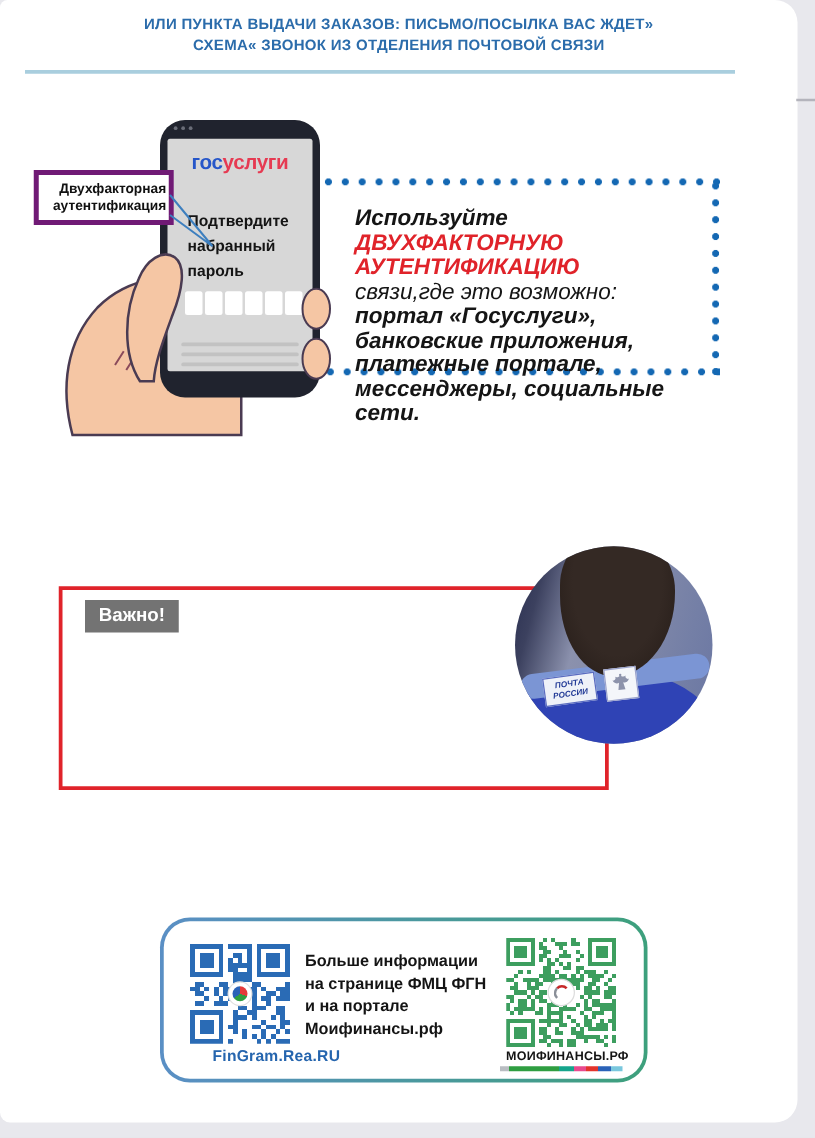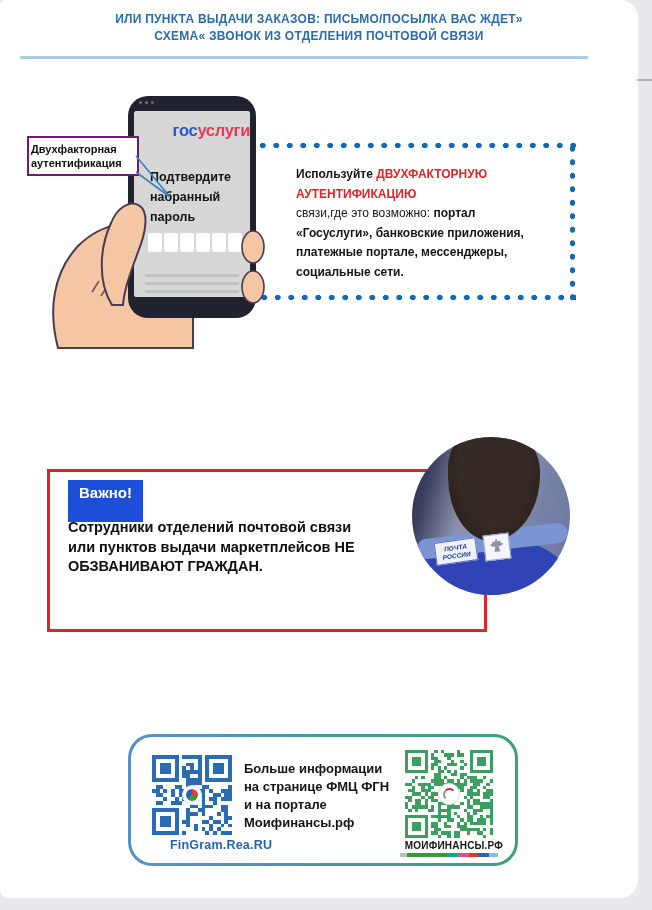--- a/index.html
+++ b/index.html
@@ -12,46 +12,46 @@
   .header { position:absolute; left:0; top:11px; width:638px; text-align:center;
             font-weight:bold; font-size:12px; line-height:17px; letter-spacing:.25px; color:#2b6cab; }
   .header-underline { position:absolute; left:20px; top:56px; width:568px; height:3px; background:#a9cede; }
 
   
   .illu-svg { position:absolute; overflow:visible; }
   .phone { position:absolute; left:128px; top:96px; width:128px; height:222px; background:#20232e; border-radius:20px; z-index:2; }
   .bezel-dots { position:absolute; left:11px; top:5px; display:flex; gap:3px; }
   .bezel-dots i { width:3px; height:3px; border-radius:50%; background:#6a6d78; }
   .screen { position:absolute; left:6px; top:15px; width:116px; height:186px; background:#d7d7d7; border-radius:2px; }
-  .app-logo { position:absolute; left:0; top:10px; width:100%; text-align:right; font-weight:bold; font-size:16.5px; letter-spacing:-0.3px; }
+  .app-logo { position:absolute; left:0; top:10px; width:100%; text-align:center; font-weight:bold; font-size:16.5px; letter-spacing:-0.3px; }
   .logo-blue { color:#2656c9; } .logo-red { color:#e63a52; }
   .screen-prompt { position:absolute; left:16px; top:56px; width:92px; font-weight:bold; font-size:12.5px; line-height:20px; color:#141414; }
   .pwd-row { position:absolute; left:14px; top:122px; display:flex; gap:2px; }
   .pwd-row i { width:14px; height:19px; background:#ffffff; border-radius:2px; }
   .screen-lines { position:absolute; left:11px; top:163px; display:flex; flex-direction:column; gap:5px; }
   .screen-lines i { width:94px; height:3px; background:#c2c2c2; border-radius:2px; }
 
-  .callout { position:absolute; left:27px; top:136px; width:112px; background:#ffffff; border:2px solid #701a75;
-             padding:4px 2px; text-align:left; font-weight:bold; font-size:11px; line-height:14px; color:#111; z-index:3; }
+  .callout { position:absolute; left:27px; top:136px; width:112px; background:#ffffff; border:4px solid #701a75;
+             padding:4px 2px; text-align:right; font-weight:bold; font-size:11px; line-height:14px; color:#111; z-index:3; }
 
   
   .dots-h { position:absolute; height:7px; background-image:radial-gradient(circle at center,#1468b3 2.6px,transparent 3px); background-size:13.5px 7px; }
   .dots-v { position:absolute; width:7px;  background-image:radial-gradient(circle at center,#1468b3 2.6px,transparent 3px); background-size:7px 13.5px; }
   .dots-top    { left:256px; top:142px; width:320px; }
   .dots-right  { left:569px; top:142px; height:160px; }
   .dots-bottom { left:244px; top:294px; width:332px; }
 
-  .tip-text { position:absolute; left:296px; top:165px; width:252px; font-size:12px; line-height:19.5px; color:#151515; }
+  .tip-text { position:absolute; left:284px; top:165px; width:252px; font-size:18px; line-height:19.5px; color:#151515;font-style:italic; }
   .tip-text .b { font-weight:bold; }
   .tip-text .red { font-weight:bold; color:#e0232a; }
 
   
   .imp-box { position:absolute; left:47px; top:469px; width:440px; height:163px; border:3px solid #e0232a; z-index:1; }
-  .imp-badge { position:absolute; left:18px; top:8px; display:inline-block; background:#1d4ed8; color:#fff;
-               font-weight:bold; font-size:15px; padding:4px 11px 21px; }
+  .imp-badge { position:absolute; left:18px; top:8px; display:inline-block; background:#737373; color:#fff;
+               font-weight:bold; font-size:15px; padding:4px 11px 5px; }
   .imp-text { position:absolute; left:18px; top:46px; width:300px; font-weight:bold; font-size:14.5px; line-height:19.5px; color:#101010; }
 
   
   .photo { position:absolute; left:412px; top:437px; width:158px; height:158px; border-radius:50%; overflow:hidden; z-index:2;
            background:linear-gradient(105deg,#262b4d 0%,#3c415f 14%,#8b91ad 34%,#8189a9 58%,#747fa6 80%,#6a76a2 100%); }
   .jacket { position:absolute; left:-12px; top:98px; width:182px; height:80px; background:#2f43b5; border-radius:48% 52% 0 0 / 70% 85% 0 0; }
   .collar { position:absolute; left:4px; top:94px; width:152px; height:20px; background:#7b95d4; transform:rotate(-7deg); border-radius:10px; }
   .hair { position:absolute; left:36px; top:-12px; width:92px; height:116px;
           background:radial-gradient(ellipse at 50% 35%,#342924 55%,#231a16 100%);
           border-radius:46% 54% 58% 50% / 40% 44% 62% 60%; }
@@ -144,21 +144,20 @@
     <div class="dots-v dots-right"></div>
     <div class="dots-h dots-bottom"></div>
 
     <div class="tip-text">
       <span class="b">Используйте </span><span class="red">ДВУХФАКТОРНУЮ АУТЕНТИФИКАЦИЮ</span><br>
       <span>связи,где это возможно: </span><span class="b">портал «Госуслуги», банковские приложения, платежные портале, мессенджеры, социальные сети.</span>
     </div>
 
     <div class="imp-box">
       <div class="imp-badge">Важно!</div>
-      <div class="imp-text">Сотрудники отделений почтовой связи или пунктов выдачи маркетплейсов НЕ ОБЗВАНИВАЮТ ГРАЖДАН.</div>
     </div>
 
     <div class="photo">
       <div class="jacket"></div>
       <div class="collar"></div>
       <div class="hair"></div>
       <div class="patch-text">ПОЧТА РОССИИ</div>
       <div class="patch-eagle">
         <svg viewBox="0 0 24 24" width="20" height="20">
           <path d="M12 3.5c-1 2-3.8 2.2-5 1.2 1 2.8-1.8 4-3 3.2 1.8 3.8 4.8 3.8 6 2.8l-1.4 7h6.8l-1.4-7c1.2 1 4.2 1 6-2.8-1.2.8-4-.4-3-3.2-1.2 1-4 .8-5-1.2z" fill="#8d93ab"></path>

